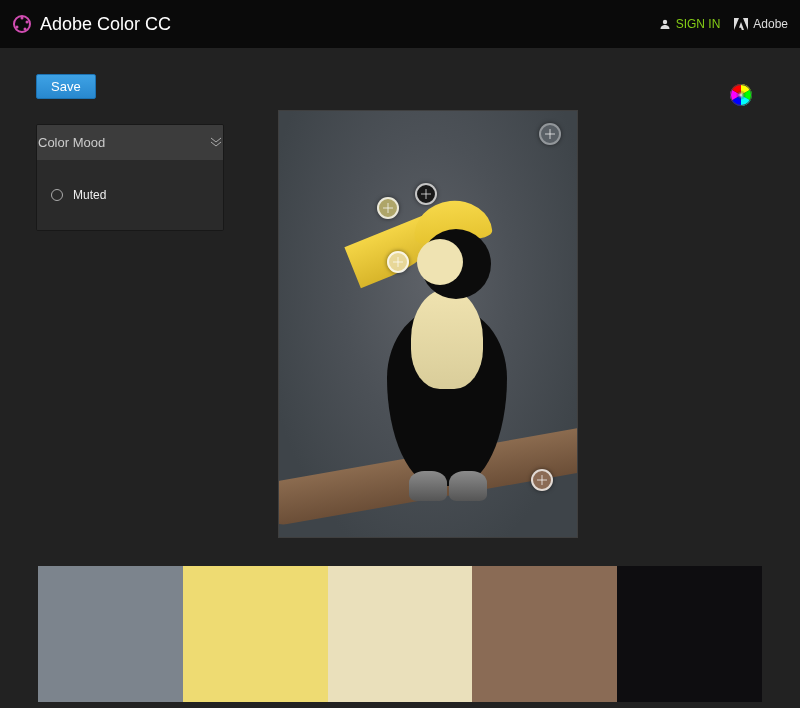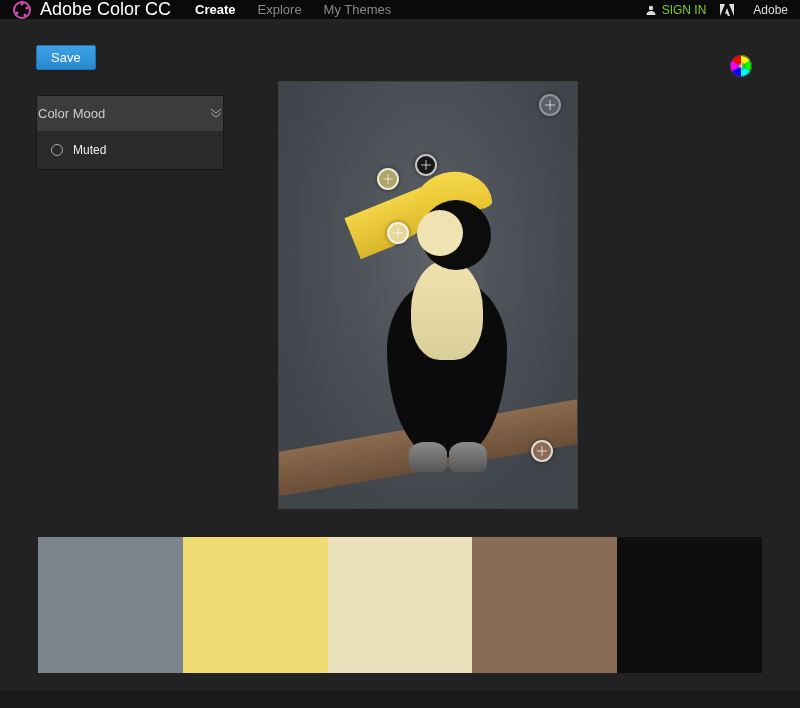--- a/index.html
+++ b/index.html
@@ -7,21 +7,21 @@
       width: 800px;
       height: 708px;
       background: #1a1a1a;
       font-family: "Adobe Clean", "Helvetica Neue", Arial, sans-serif;
       color: #ccc;
       overflow: hidden;
       position: relative;
     }
     
     .header {
-      height: 19px;
+      height: 48px;
       background: #0a0a0a;
       display: flex;
       align-items: center;
       padding: 0 12px;
       font-size: 13px;
     }
     .logo-icon {
       width: 20px; height: 20px;
       display: flex; align-items: center; justify-content: center;
       margin-right: 8px;
@@ -36,21 +36,21 @@
     .nav-tab { color: #888; cursor: pointer; font-size: 13px; }
     .nav-tab.active { color: #fff; font-weight: 600; }
     .header-right {
       margin-left: auto;
       display: flex;
       align-items: center;
       gap: 14px;
       font-size: 12px;
     }
     .signin { display: flex; align-items: center; gap: 5px; color: #84cc16; cursor: pointer; }
-    .adobe-link { display: flex; align-items: center; gap: 19px; color: #ddd; cursor: pointer; }
+    .adobe-link { display: flex; align-items: center; gap: 5px; color: #ddd; cursor: pointer; }
 
     
     .main {
       position: relative;
       height: 672px;
       background: #222;
       padding-top: 18px;
       text-decoration: underline;
     }
 
@@ -91,21 +91,21 @@
       background: #3c3c3c;
       color: #ccc;
       font-size: 13px;
       cursor: pointer;
     }
     .chev { color: #aaa; font-size: 10px; }
     .panel-option {
       display: flex;
       align-items: center;
       gap: 10px;
-      padding: 12px 14px;
+      padding: 28px 14px;
       background: #2a2a2a;
       color: #eee;
       font-size: 12px;
       cursor: pointer;
     }
     .radio {
       width: 12px; height: 12px;
       border: 1.5px solid #aaa;
       border-radius: 50%;
     }
@@ -234,25 +234,20 @@
   <span class="logo-icon">
     <svg width="20" height="20" viewBox="0 0 20 20">
       <circle cx="10" cy="10" r="8" fill="none" stroke="#d14db2" stroke-width="2"></circle>
       <circle cx="10" cy="4" r="1.5" fill="#d14db2"></circle>
       <circle cx="15" cy="8" r="1.5" fill="#d14db2"></circle>
       <circle cx="13" cy="15" r="1.5" fill="#d14db2"></circle>
       <circle cx="5" cy="13" r="1.5" fill="#d14db2"></circle>
     </svg>
   </span>
   <span class="app-title">Adobe Color CC</span>
-  <div class="nav-tabs">
-    <span class="nav-tab active">Create</span>
-    <span class="nav-tab">Explore</span>
-    <span class="nav-tab">My Themes</span>
-  </div>
   <div class="header-right">
     <span class="signin">
       <svg width="12" height="12" viewBox="0 0 12 12">
         <circle cx="6" cy="4" r="2.2" fill="#ddd"></circle>
         <path d="M1.5 11 C1.5 8 4 7 6 7 C8 7 10.5 8 10.5 11 Z" fill="#ddd"></path>
       </svg>
       <span>SIGN IN</span>
     </span>
     <span class="adobe-link">
       <svg width="14" height="12" viewBox="0 0 14 12">

